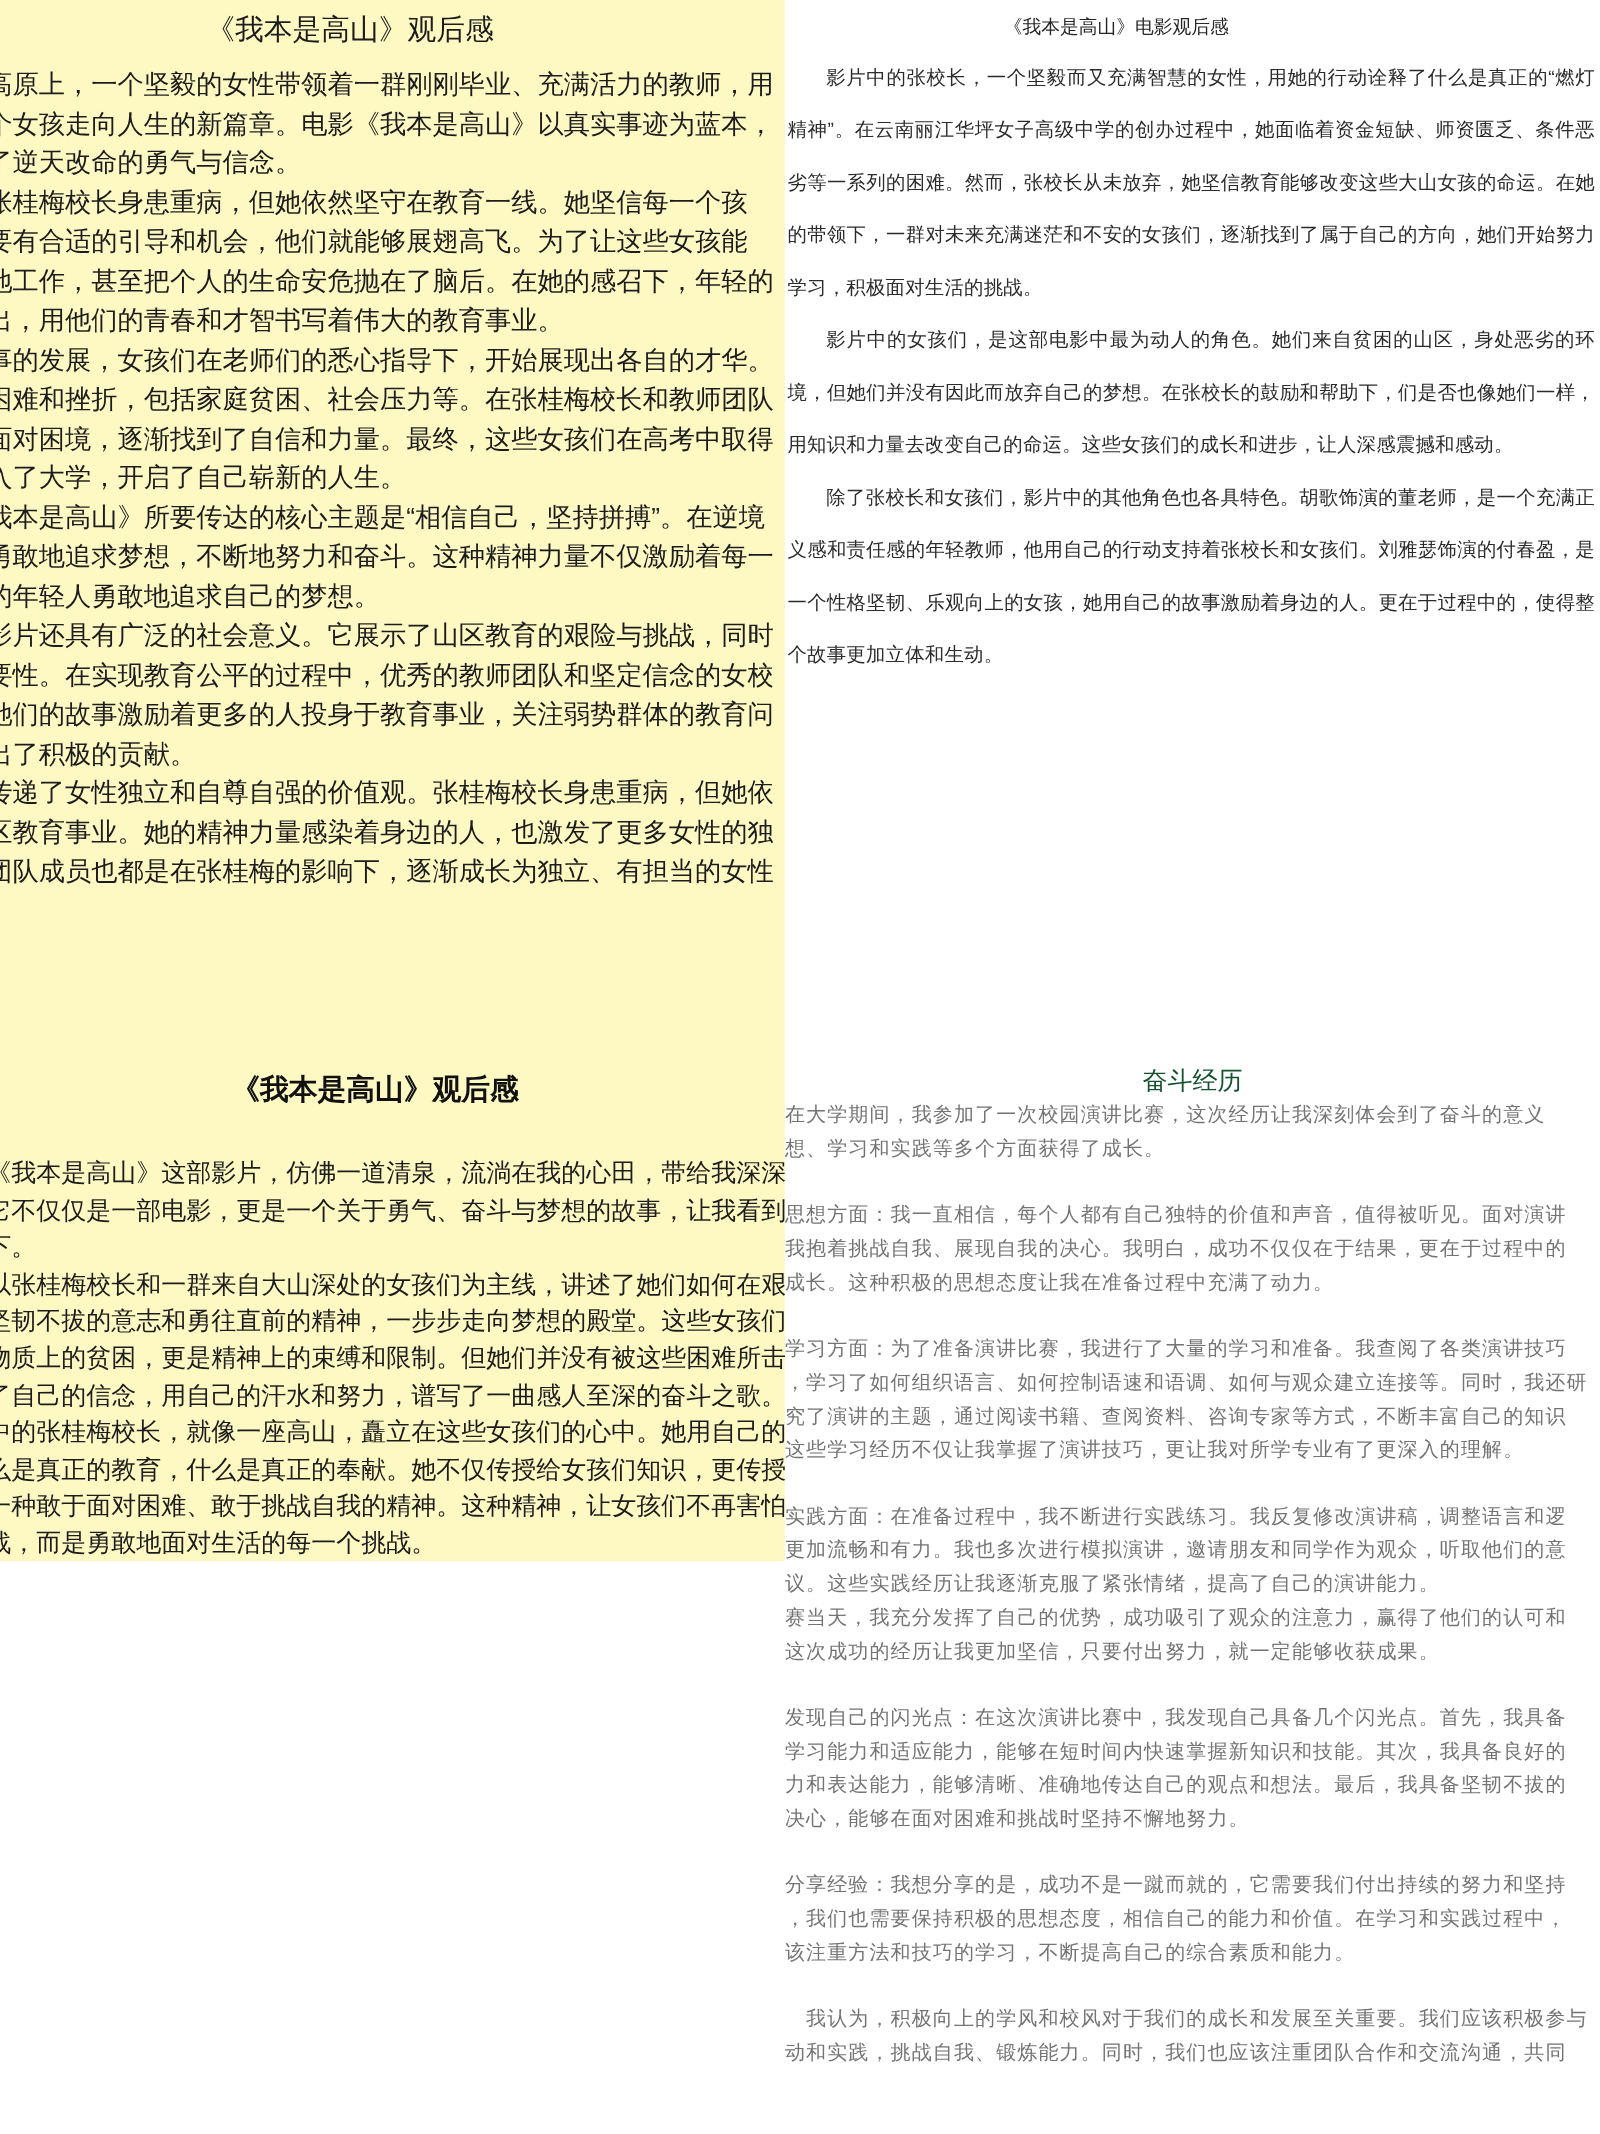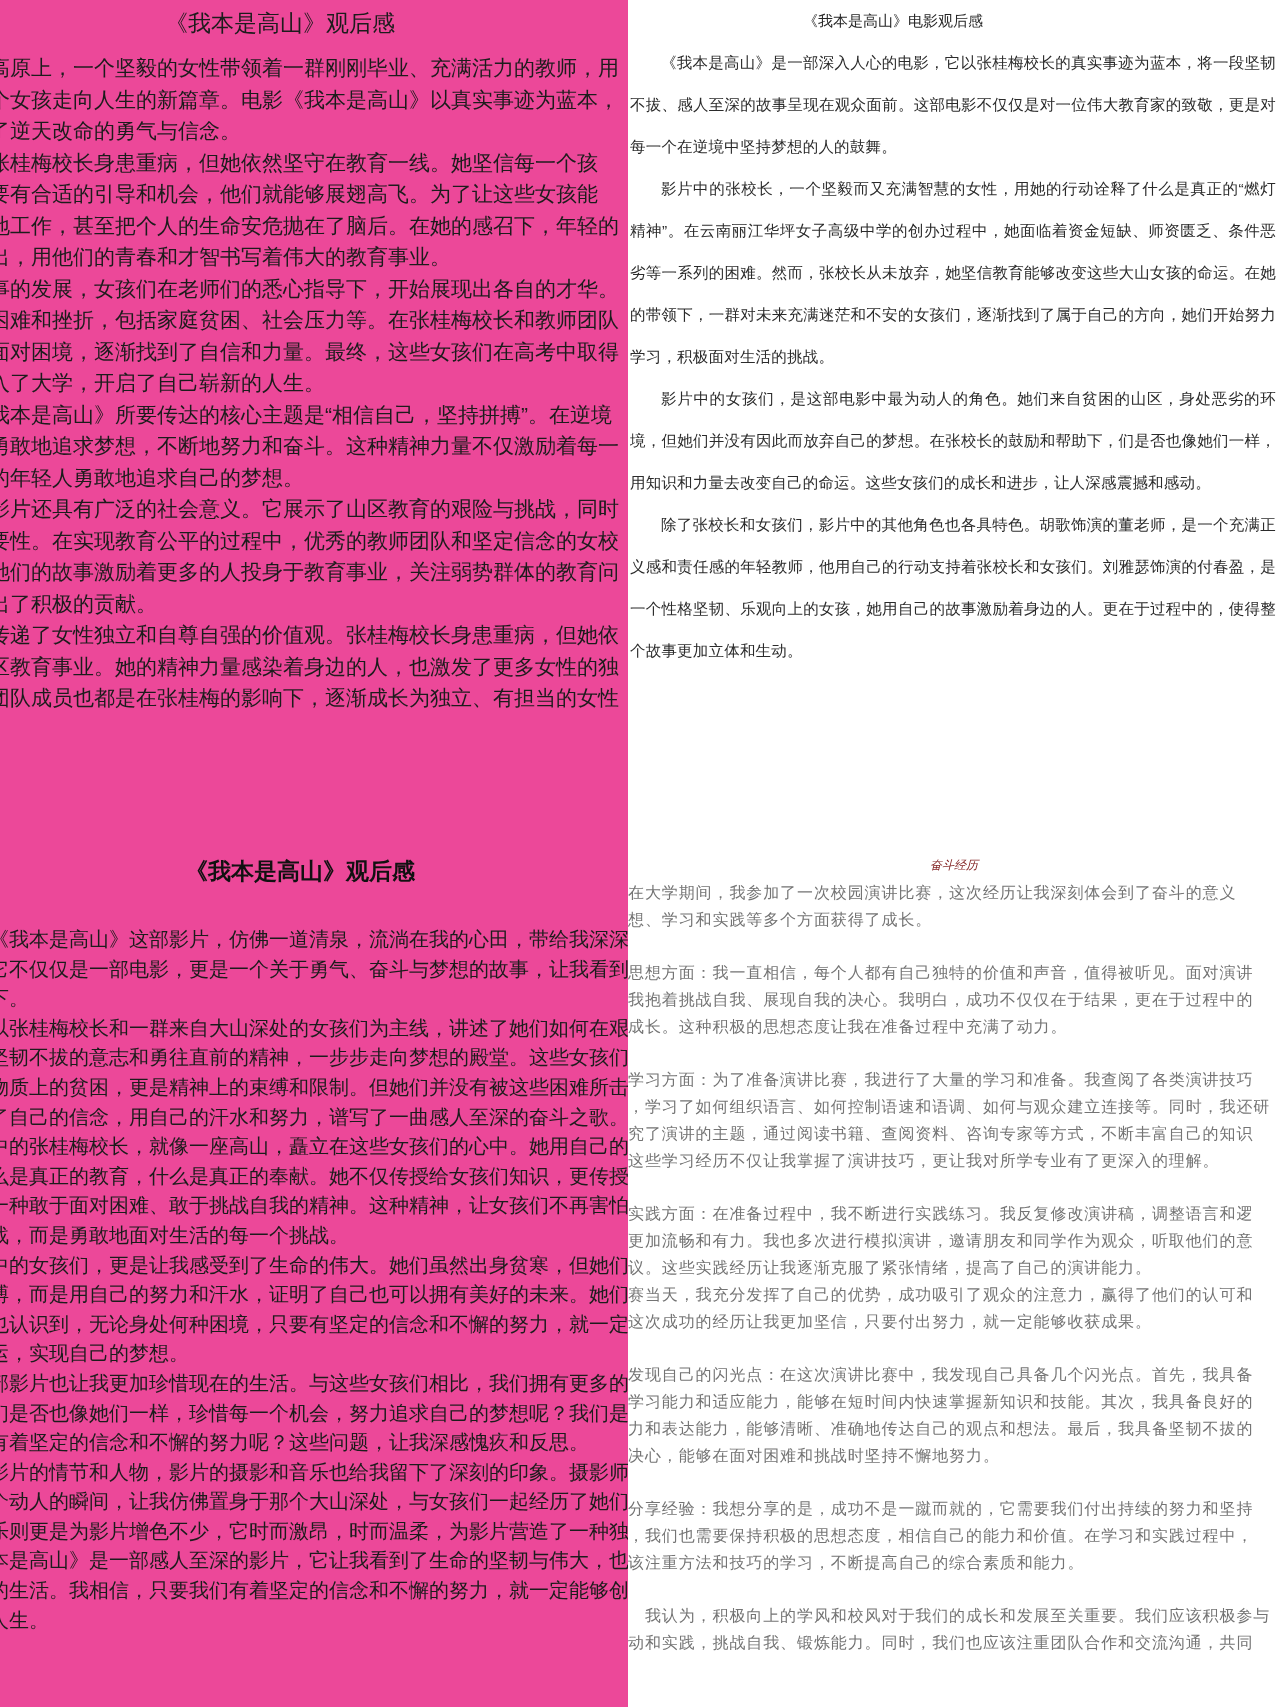--- a/index.html
+++ b/index.html
@@ -2,22 +2,22 @@
 <html><head>
 <meta charset="utf-8">
 <style>
   html, body { margin: 0; padding: 0; }
   body {
     width: 1280px; height: 1707px; overflow: hidden; position: relative;
     background: #ffffff;
     font-family: "Liberation Sans", sans-serif;
   }
   .left-page {
-    position: absolute; left: 0; top: 0; width: 628px; height: 1707px;
-    overflow: hidden; background: #ec4899;
+    position: absolute; left: 0; top: 0; width: 628px; height: 1249px;
+    overflow: hidden; background: #fef9c3;
   }
   .e1-title {
     position: absolute; top: 8px; left: 0; width: 560px;
     text-align: center; font-size: 23px; color: #1c1c1c; white-space: pre;
   }
   .e1-body {
     position: absolute; top: 52px; left: -11px; width: 960px;
     font-size: 21px; line-height: 31.5px; color: #1c1c1c; white-space: pre;
   }
   .e2-title {
@@ -41,22 +41,22 @@
     color: #2b2b2b;
   }
   .d1-body p {
     margin: 0; font-size: 15.5px; line-height: 42px; letter-spacing: 0.2px;
     text-align: justify; text-indent: 2em; color: #2b2b2b;
   }
   .d2 {
     position: absolute; top: 852px; left: 0; width: 760px; color: #737373;
   }
   .d2-heading {
-    width: 652px; text-align: center; font-size: 12px; line-height: 27px;
-    color: #7f1d1d; white-space: pre; font-style: italic;
+    width: 652px; text-align: center; font-size: 20px; line-height: 27px;
+    color: #14532d; white-space: pre;
   }
   .d2 p {
     margin: 0; width: 760px; font-size: 16px; line-height: 27px;
     letter-spacing: 0.9px; white-space: pre-line; color: #747474;
   }
   .d2 p + p { margin-top: 26px; }
 </style>
 </head>
 <body>
 
@@ -106,21 +106,20 @@
 个动人的瞬间，让我仿佛置身于那个大山深处，与女孩们一起经历了她们的奋
 乐则更是为影片增色不少，它时而激昂，时而温柔，为影片营造了一种独特的氛
 本是高山》是一部感人至深的影片，它让我看到了生命的坚韧与伟大，也让我
 的生活。我相信，只要我们有着坚定的信念和不懈的努力，就一定能够创造属
 人生。</div>
 </div>
 
 <div class="right-page">
   <div class="d1-title">《我本是高山》电影观后感</div>
   <div class="d1-body">
-    <p>《我本是高山》是一部深入人心的电影，它以张桂梅校长的真实事迹为蓝本，将一段坚韧不拔、感人至深的故事呈现在观众面前。这部电影不仅仅是对一位伟大教育家的致敬，更是对每一个在逆境中坚持梦想的人的鼓舞。</p>
     <p>影片中的张校长，一个坚毅而又充满智慧的女性，用她的行动诠释了什么是真正的“燃灯精神”。在云南丽江华坪女子高级中学的创办过程中，她面临着资金短缺、师资匮乏、条件恶劣等一系列的困难。然而，张校长从未放弃，她坚信教育能够改变这些大山女孩的命运。在她的带领下，一群对未来充满迷茫和不安的女孩们，逐渐找到了属于自己的方向，她们开始努力学习，积极面对生活的挑战。</p>
     <p>影片中的女孩们，是这部电影中最为动人的角色。她们来自贫困的山区，身处恶劣的环境，但她们并没有因此而放弃自己的梦想。在张校长的鼓励和帮助下，们是否也像她们一样，用知识和力量去改变自己的命运。这些女孩们的成长和进步，让人深感震撼和感动。</p>
     <p>除了张校长和女孩们，影片中的其他角色也各具特色。胡歌饰演的董老师，是一个充满正义感和责任感的年轻教师，他用自己的行动支持着张校长和女孩们。刘雅瑟饰演的付春盈，是一个性格坚韧、乐观向上的女孩，她用自己的故事激励着身边的人。更在于过程中的，使得整个故事更加立体和生动。</p>
   </div>
   <div class="d2">
     <div class="d2-heading">奋斗经历</div>
     <p>在大学期间，我参加了一次校园演讲比赛，这次经历让我深刻体会到了奋斗的意义
 想、学习和实践等多个方面获得了成长。</p>
     <p>思想方面：我一直相信，每个人都有自己独特的价值和声音，值得被听见。面对演讲
 我抱着挑战自我、展现自我的决心。我明白，成功不仅仅在于结果，更在于过程中的

